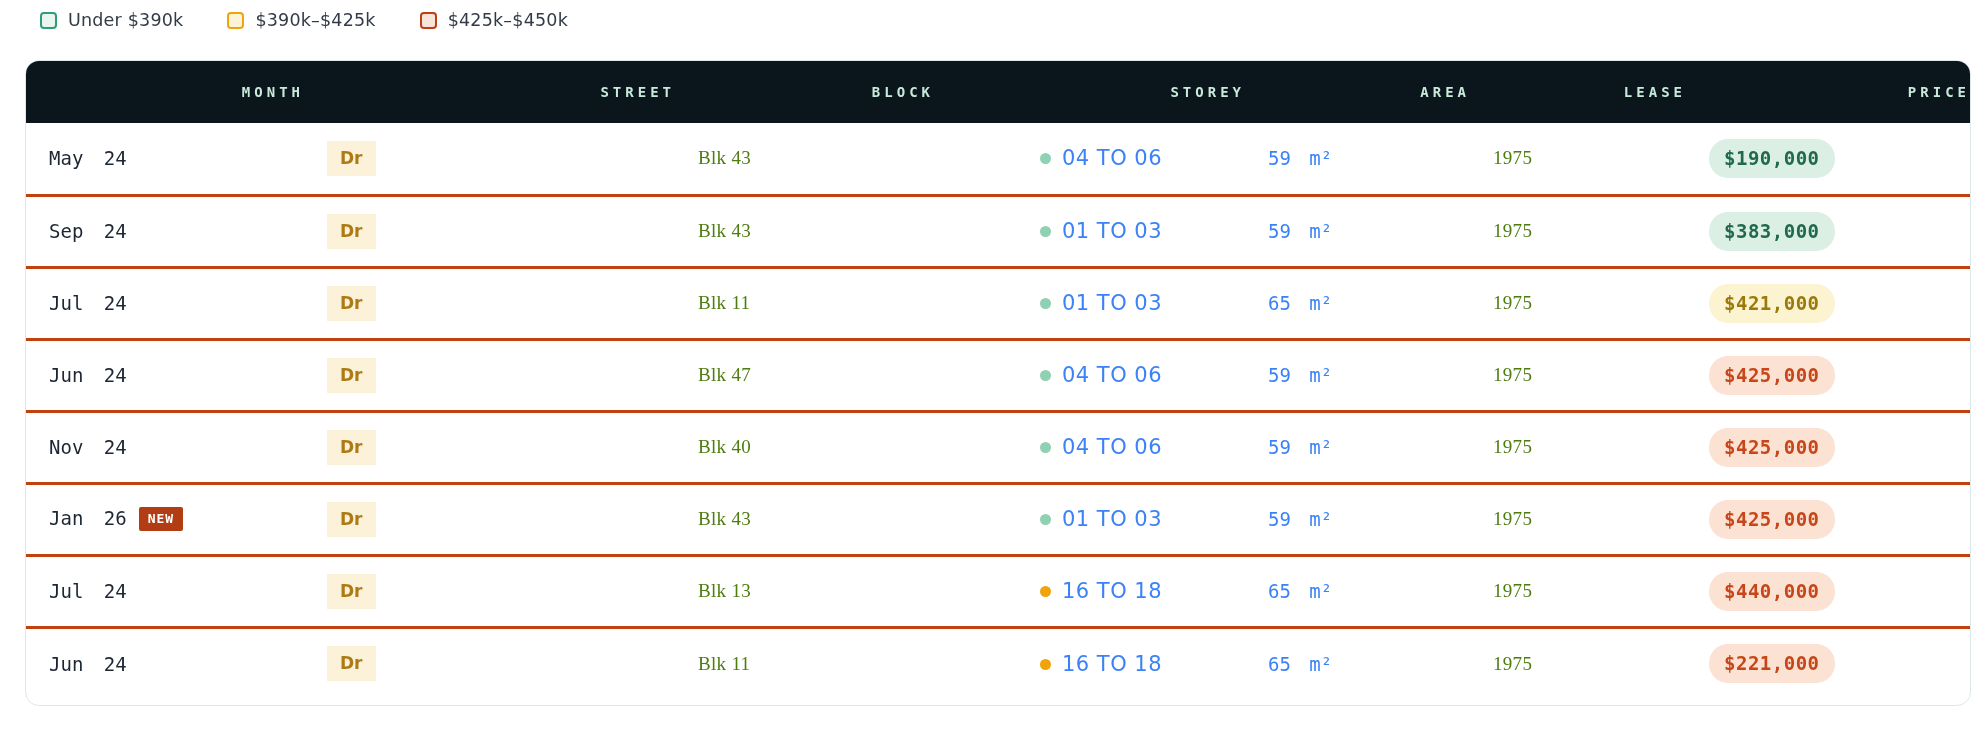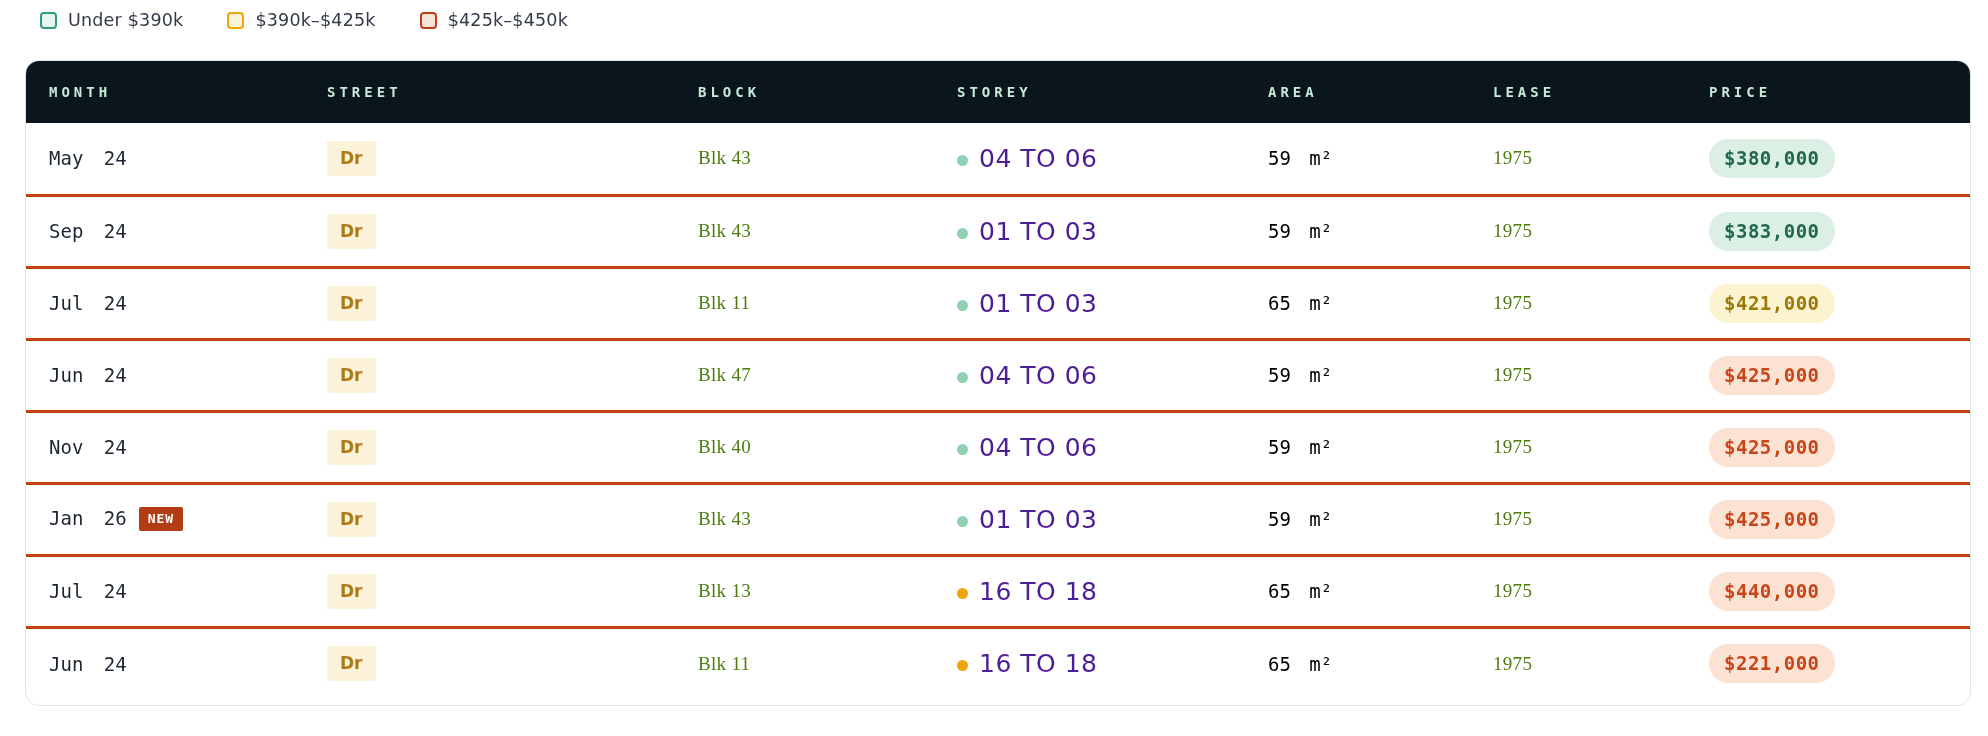--- a/index.html
+++ b/index.html
@@ -13,42 +13,42 @@
   .legend-label { font-size: 17.5px; color: #333b47; font-weight: 500; letter-spacing: 0.2px; }
 
   
   .table-card { margin: 22px 17px 0 25px; border: 1px solid #dde9e9; border-radius: 14px;
     overflow: hidden; background: #fff; padding-bottom: 6px; }
   table { width: 100%; border-collapse: collapse; table-layout: fixed; }
   col.c1 { width: 278px; } col.c2 { width: 371px; } col.c3 { width: 259px; }
   col.c4 { width: 311px; } col.c5 { width: 225px; } col.c6 { width: 216px; }
 
   thead tr { background: var(--header-bg, #0a161c); height: 62px; }
-  th { text-align: left; padding-left: 23px; font-family: "DejaVu Sans Mono", monospace;
+  th { text-align: right; padding-left: 23px; font-family: "DejaVu Sans Mono", monospace;
     font-size: 14px; font-weight: bold; letter-spacing: 4px; color: var(--header-text, #c9e9da); }
 
   tbody tr { height: 72px; }
   tbody tr + tr td { border-top: 3px solid #c2410c; }
   td { padding-left: 23px; vertical-align: middle; }
 
   .c-month { font-family: "DejaVu Sans Mono", monospace; font-size: 19px; color: #1d2733;
     word-spacing: 9px; white-space: nowrap; }
   .new-badge { display: inline-block; margin-left: 12px; background: var(--new-badge-bg, #b23c13);
     color: #ffffff; font-family: "DejaVu Sans Mono", monospace; font-size: 13px; font-weight: bold;
     letter-spacing: 1px; padding: 4px 9px 5px; border-radius: 2px; vertical-align: 2px; }
   .street-badge { display: inline-block; background: var(--street-badge-bg, #fcf2d9);
     color: var(--street-badge-text, #ad7a15); font-size: 17px; font-weight: 600;
     padding: 7px 13px 8px; border-radius: 0; }
   .c-block, .c-lease { font-size: 19px; color: #4d7c0f; letter-spacing: 0.3px; font-family: Liberation Serif, serif; }
-  .c-storey { font-size: 25px; color: #4c1d95; letter-spacing: 0.5px; white-space: nowrap; }
+  .c-storey { font-size: 21px; color: #3b82f6; letter-spacing: 0.5px; white-space: nowrap; text-align: center; }
   .dot { display: inline-block; width: 11px; height: 11px; border-radius: 50%;
     margin-right: 11px; vertical-align: 1px; background: #999; }
   .dot-teal { background: var(--dot-teal, #8fd2b3); }
   .dot-orange { background: var(--dot-orange, #f0a30a); }
-  .c-area { font-family: "DejaVu Sans Mono", monospace; font-size: 19px; color: #000000;
+  .c-area { font-family: "DejaVu Sans Mono", monospace; font-size: 19px; color: #3b82f6;
     word-spacing: 7px; }
   .pill { display: inline-block; font-family: "DejaVu Sans Mono", monospace; font-size: 19px;
     font-weight: bold; letter-spacing: 0.5px; padding: 8px 15px 9px; border-radius: 19px; }
   .band-under-390k { background: var(--badge-green-bg, #dcefe4); color: var(--badge-green-text, #20694e); }
   .band-390k-425k  { background: var(--badge-yellow-bg, #fcf3d1); color: var(--badge-yellow-text, #997a0a); }
   .band-425k-450k  { background: var(--badge-red-bg, #fbe2d3); color: var(--badge-red-text, #c74619); }
 </style>
 </head>
 <body>
 
@@ -92,21 +92,21 @@
         </tr>
       </thead>
       <tbody>
           <tr class="row">
     <td class="c-month"><span>May 24</span></td>
     <td class="c-street"><span class="street-badge">Dr</span></td>
     <td class="c-block">Blk 43</td>
     <td class="c-storey"><span class="dot dot-teal"></span><span>04 TO 06</span></td>
     <td class="c-area">59 m²</td>
     <td class="c-lease">1975</td>
-    <td class="c-price"><span class="pill band-under-390k">$380,000</span></td>
+    <td class="c-price"><span class="pill band-under-390k">$190,000</span></td>
   </tr>
           <tr class="row">
     <td class="c-month"><span>Sep 24</span></td>
     <td class="c-street"><span class="street-badge">Dr</span></td>
     <td class="c-block">Blk 43</td>
     <td class="c-storey"><span class="dot dot-teal"></span><span>01 TO 03</span></td>
     <td class="c-area">59 m²</td>
     <td class="c-lease">1975</td>
     <td class="c-price"><span class="pill band-under-390k">$383,000</span></td>
   </tr>

